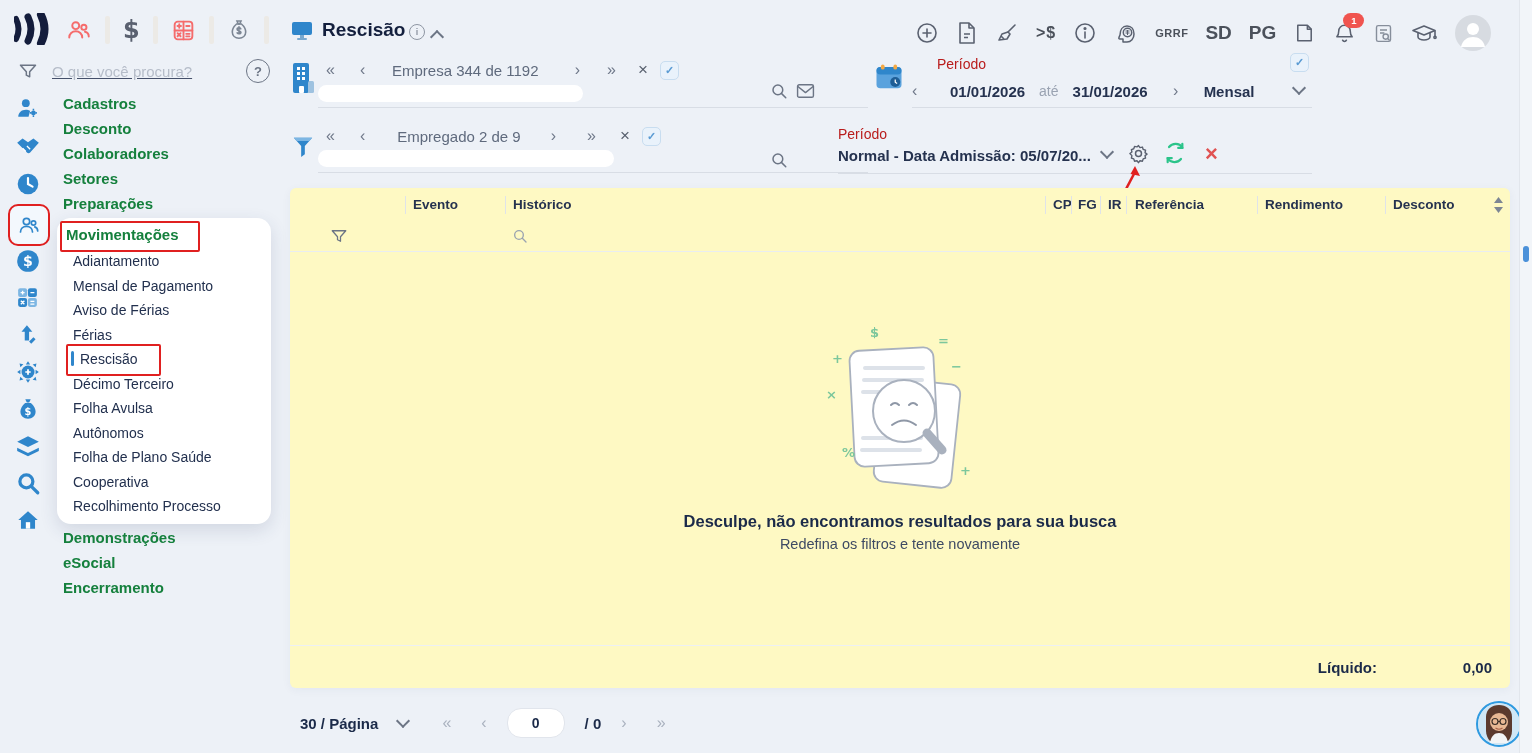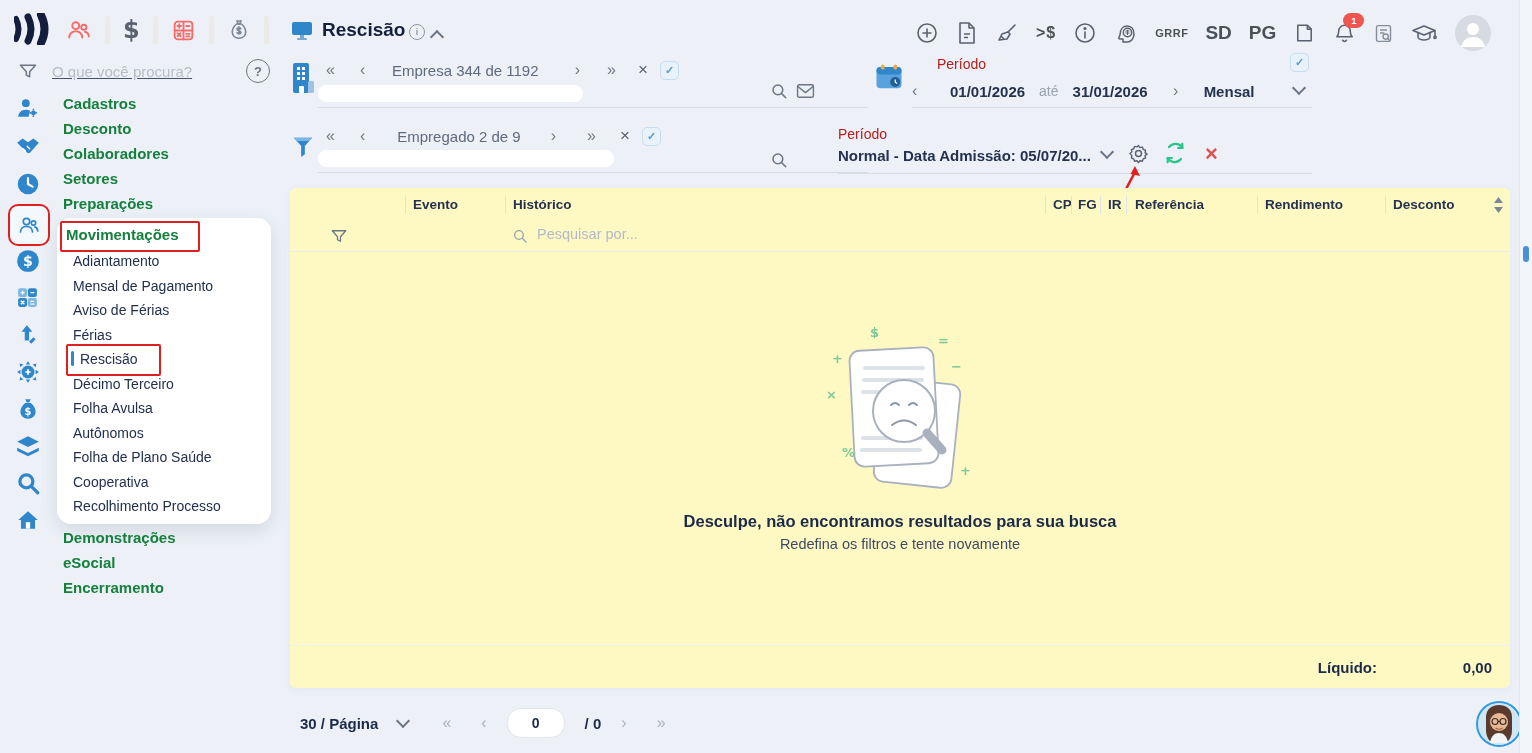--- a/index.html
+++ b/index.html
@@ -472,21 +472,20 @@
       <svg width="18" height="18" viewBox="0 0 24 24" stroke="#6c7585" stroke-width="1.7" fill="none" stroke-linejoin="round">
           <path d="M3 5h18l-7 8v6l-4-2v-4z"></path>
         </svg>
     </span>
     <span class="abs" style="left:222px;top:6px">
       <svg width="16" height="16" viewBox="0 0 24 24" fill="none" stroke="#9aa3b0" stroke-width="2" stroke-linecap="round">
           <circle cx="10.5" cy="10.5" r="6.5"></circle>
           <path d="M15.5 15.5L21 21"></path>
         </svg>
     </span>
-    <input class="tsearch abs" style="left: 245px; top: 3px;" placeholder="Pesquisar por...">
   </div>
 
   <div class="abs" style="left:530px;top:135px;width:165px;height:180px">
     <svg width="165" height="180" viewBox="0 0 165 180">
       <g stroke="#a9b1be" stroke-width="1.8" fill="#fff">
         <rect x="58" y="58" width="78" height="104" rx="10" transform="rotate(6 97 110)" fill="#fff"></rect>
         <rect x="32" y="26" width="84" height="116" rx="10" transform="rotate(-3 74 84)"></rect>
       </g>
       <g stroke="#dde2e9" stroke-width="4" stroke-linecap="round">
         <path d="M45 45h58M44 57h58M43 69h58M43 115h58M42 127h58"></path>

